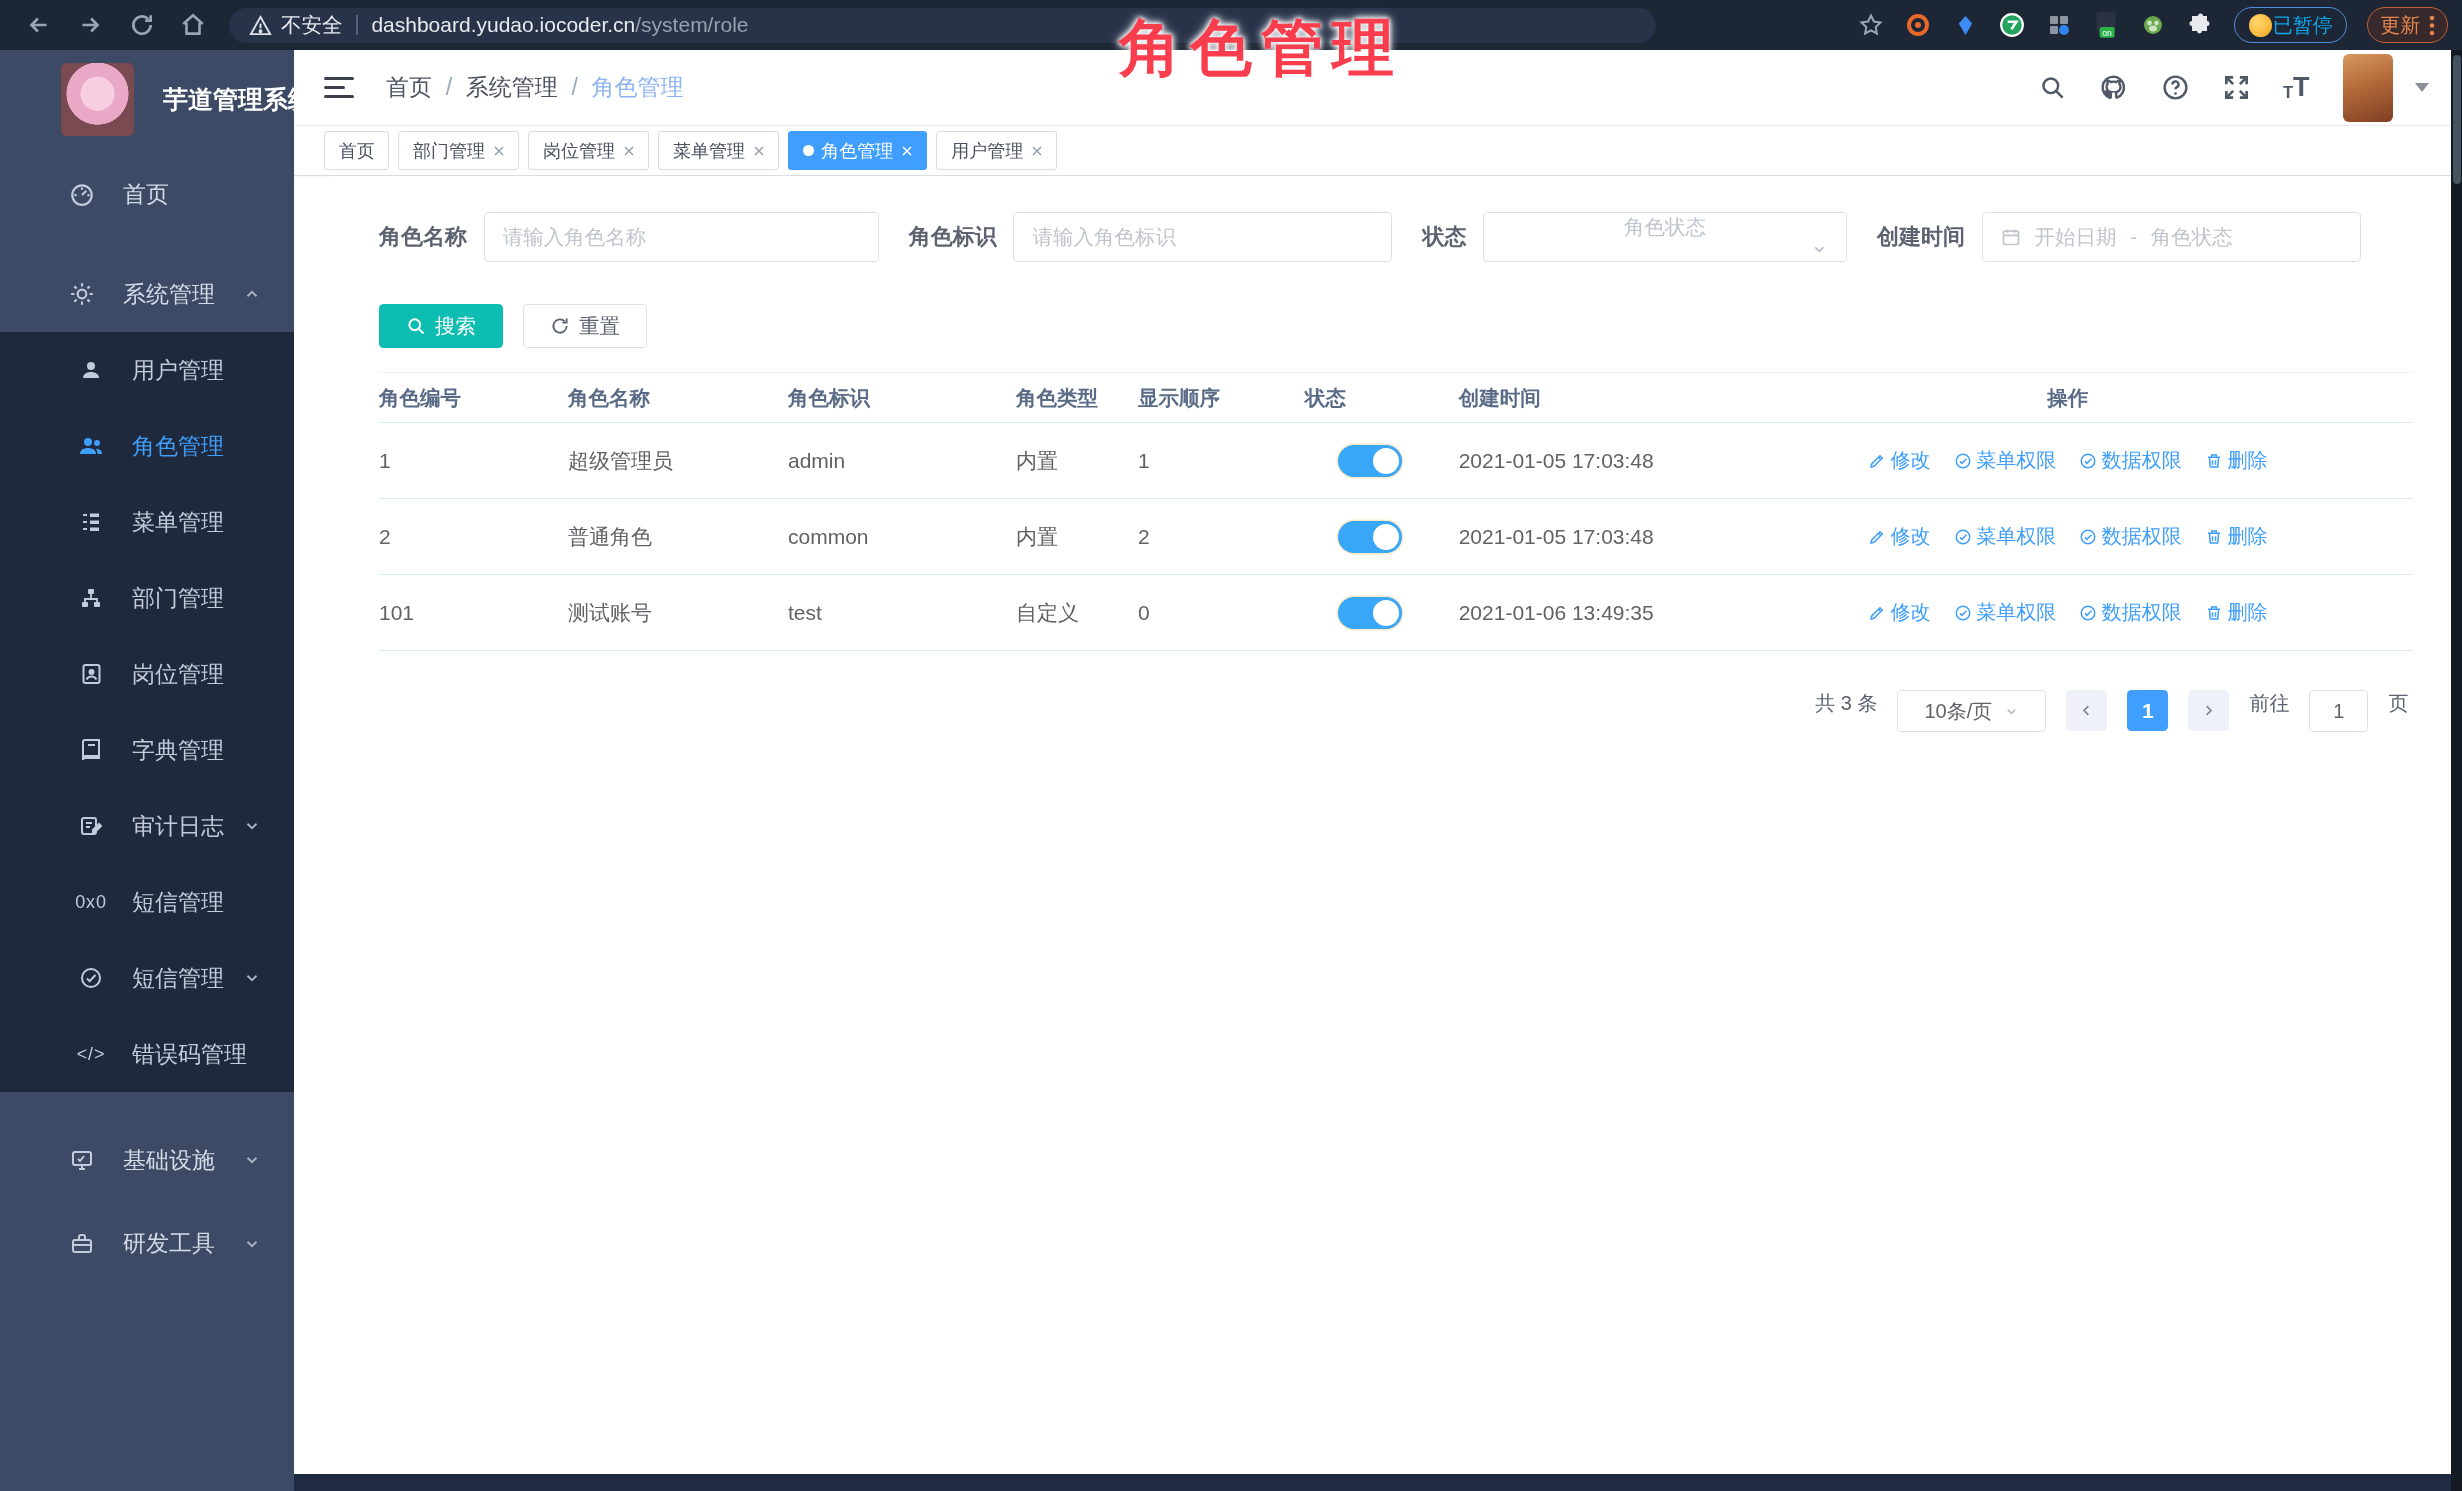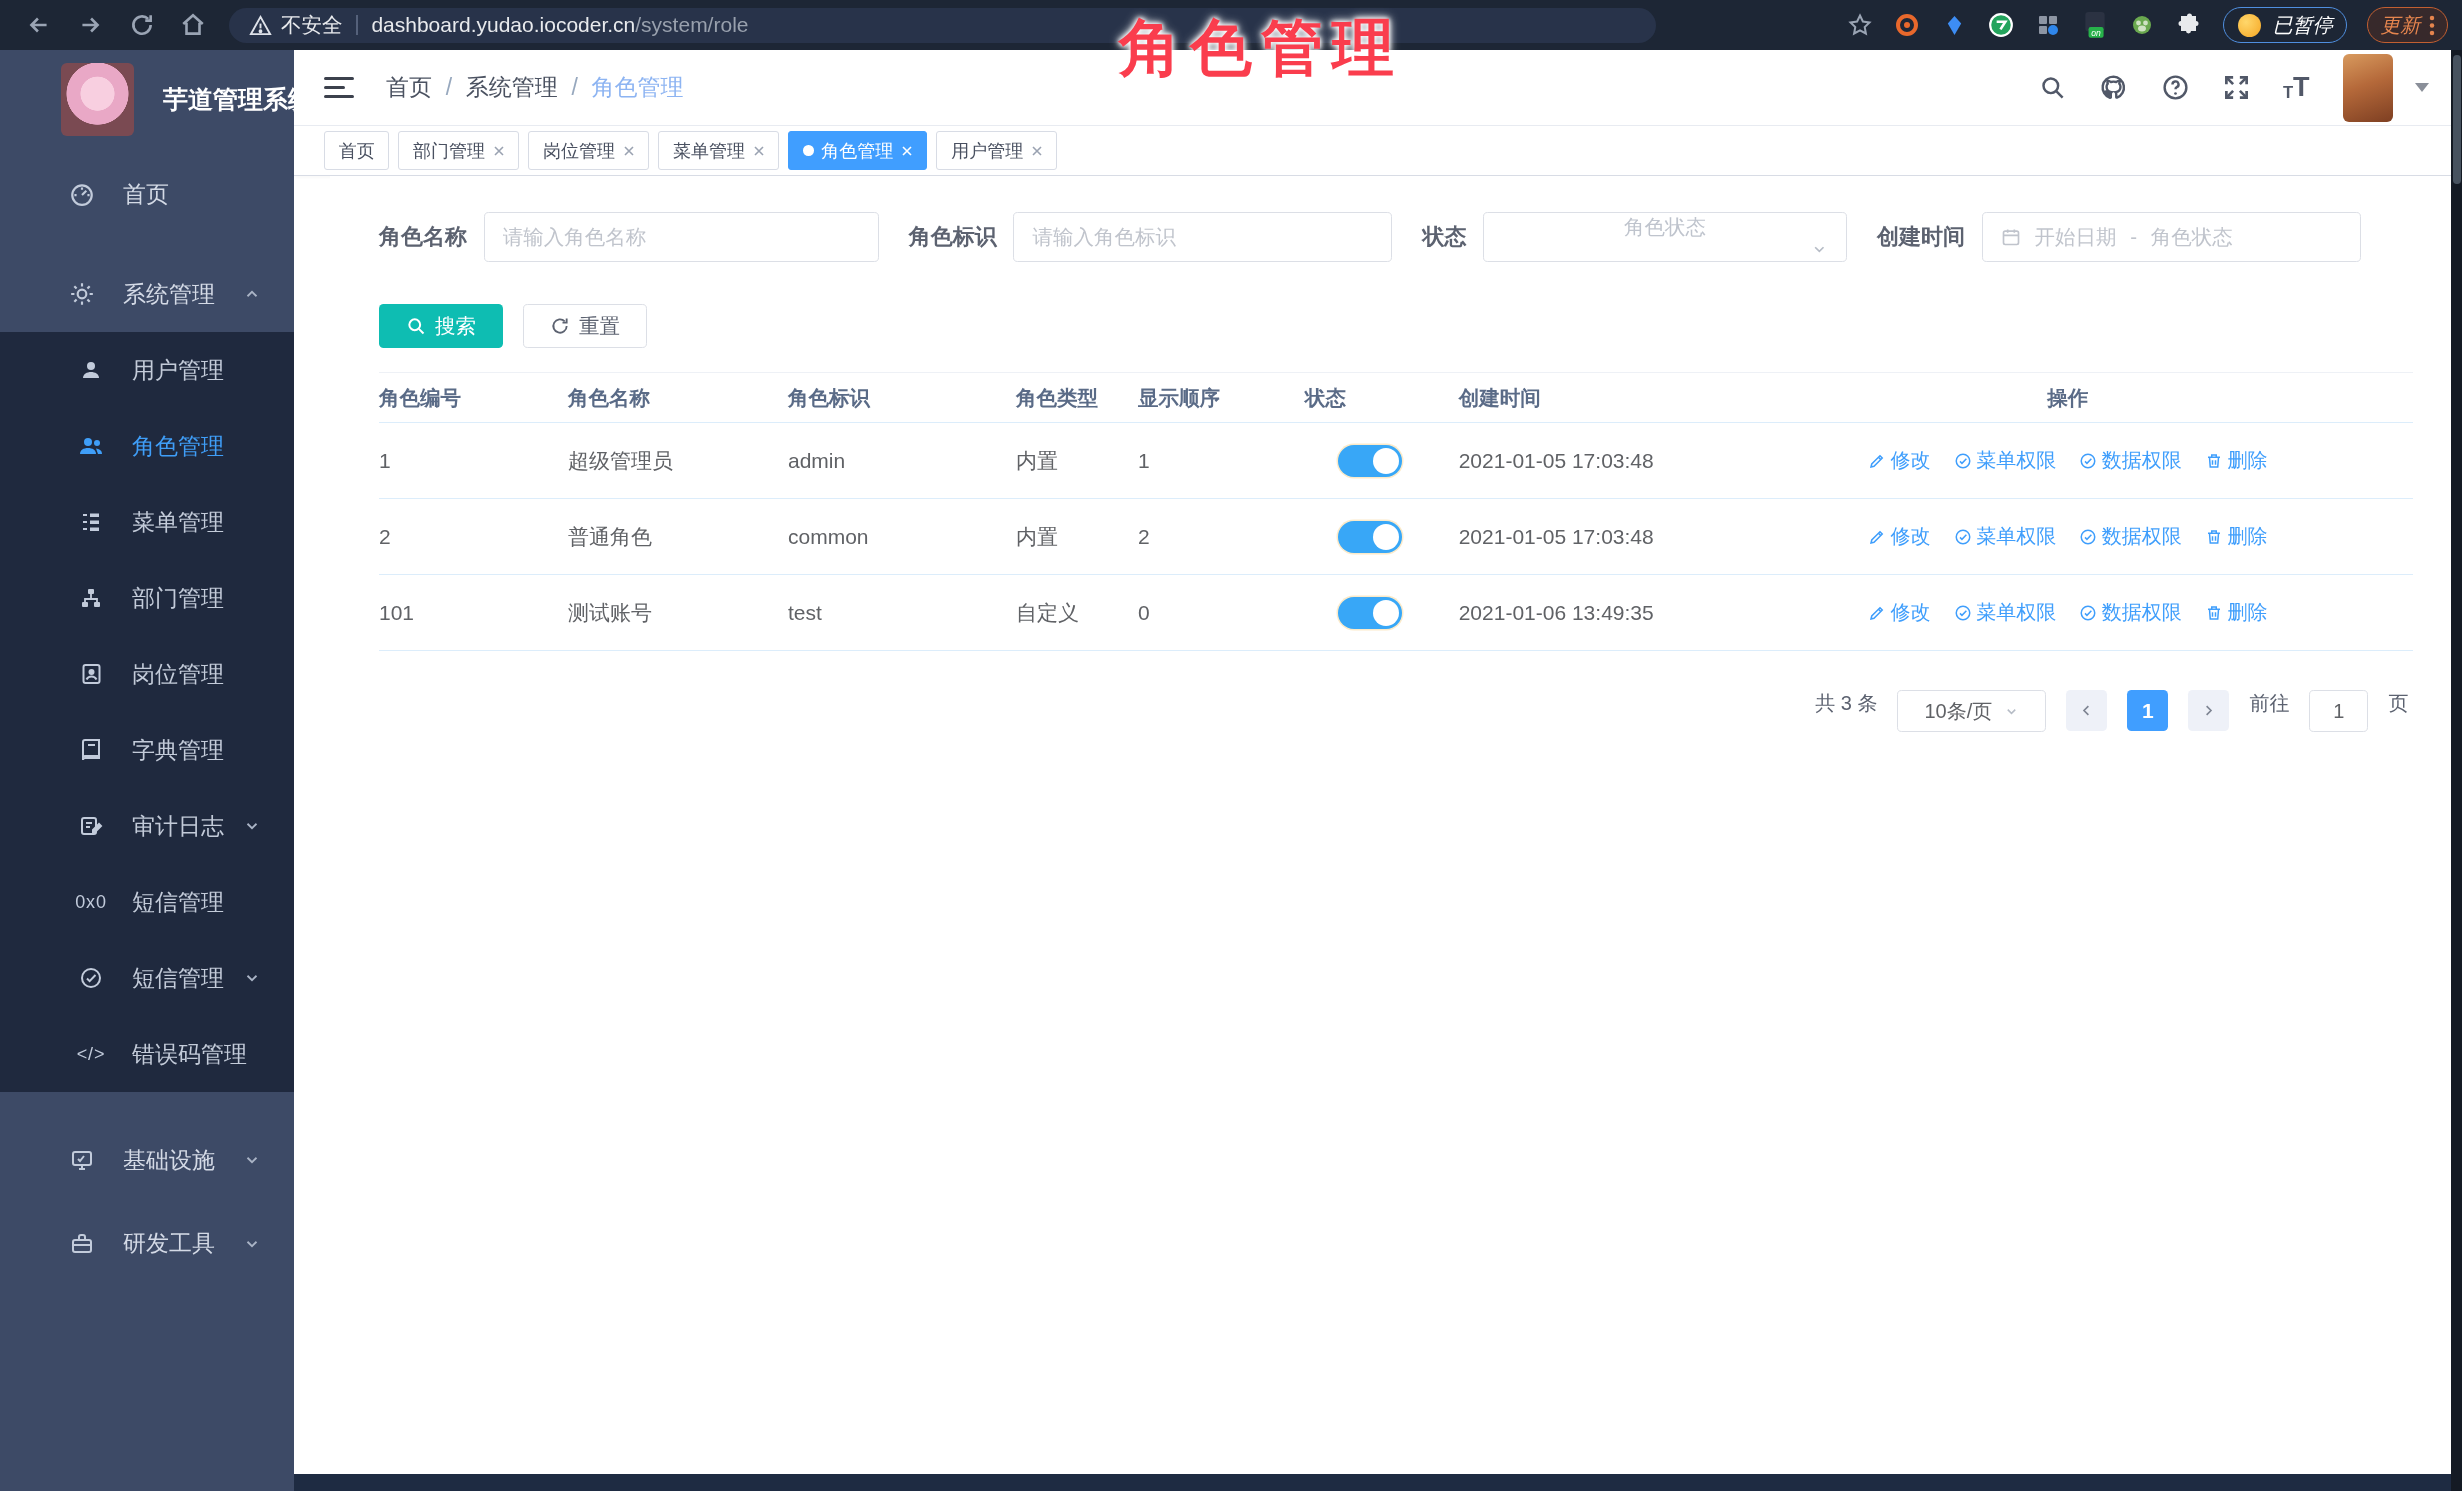--- a/index.html
+++ b/index.html
@@ -11,24 +11,24 @@
     display:flex; align-items:center; padding:0 13.7px; z-index:5; }
   .nav-ico { width:30px; height:30px; display:flex; align-items:center; justify-content:center;
     color:#9aa4b4; margin:0 10.6px; flex:none; }
   .url-pill { height:35px; background:#28334a; border-radius:17.5px; display:flex; align-items:center;
     padding:0 20px; margin-left:10.6px; flex:1 1 auto; min-width:0; max-width:1427px; }
   .warn-ico { color:#dfe3ea; margin-right:9px; display:flex; }
   .sec-label { color:#e8eaed; font-size:20.5px; margin-right:13.7px; }
   .pill-sep { width:1.5px; height:20px; background:#55617a; margin-right:13.7px; }
   .url-host { color:#e8eaed; font-size:21px; }
   .url-path { color:#98a0ad; font-size:21px; }
-  .ext-area { display:flex; align-items:center; margin-left:auto; gap:20px; flex:none;font-style:italic; }
+  .ext-area { display:flex; align-items:center; margin-left:auto; gap:20px; flex:none; }
   .ext-ico { width:27px; height:27px; display:flex; align-items:center; justify-content:center; }
-  .paused-pill { display:flex; align-items:center; gap:12px; border:1.5px solid #4f8fe0; border-radius:18px;
-    padding:3.8px 13.7px; color:#ffffff; font-size:20px; }
+  .paused-pill { display:flex; align-items:center; gap:1px; border:1.5px solid #4f8fe0; border-radius:18px;
+    padding:3.8px 13.7px; color:#0ea5e9; font-size:20px; }
   .face { width:23px; height:23px; border-radius:50%; background:radial-gradient(circle at 35% 35%,#ffd76b,#f5a623); }
   .update-pill { display:flex; align-items:center; gap:9px; border:1.5px solid #c25f31; background:#37292b;
     border-radius:18px; padding:3.8px 12px; color:#e6854e; font-size:20px; }
 
   
   .overlay-title { position:absolute; left:1119px; top:6px; z-index:50; font-size:62px; font-weight:700;
     color:#fa3d4d; letter-spacing:9px;
     text-shadow:0 0 4.6px #fff,0 0 7.6px #fff,0 0 10.6px rgba(255,255,255,.9); }
 
   

